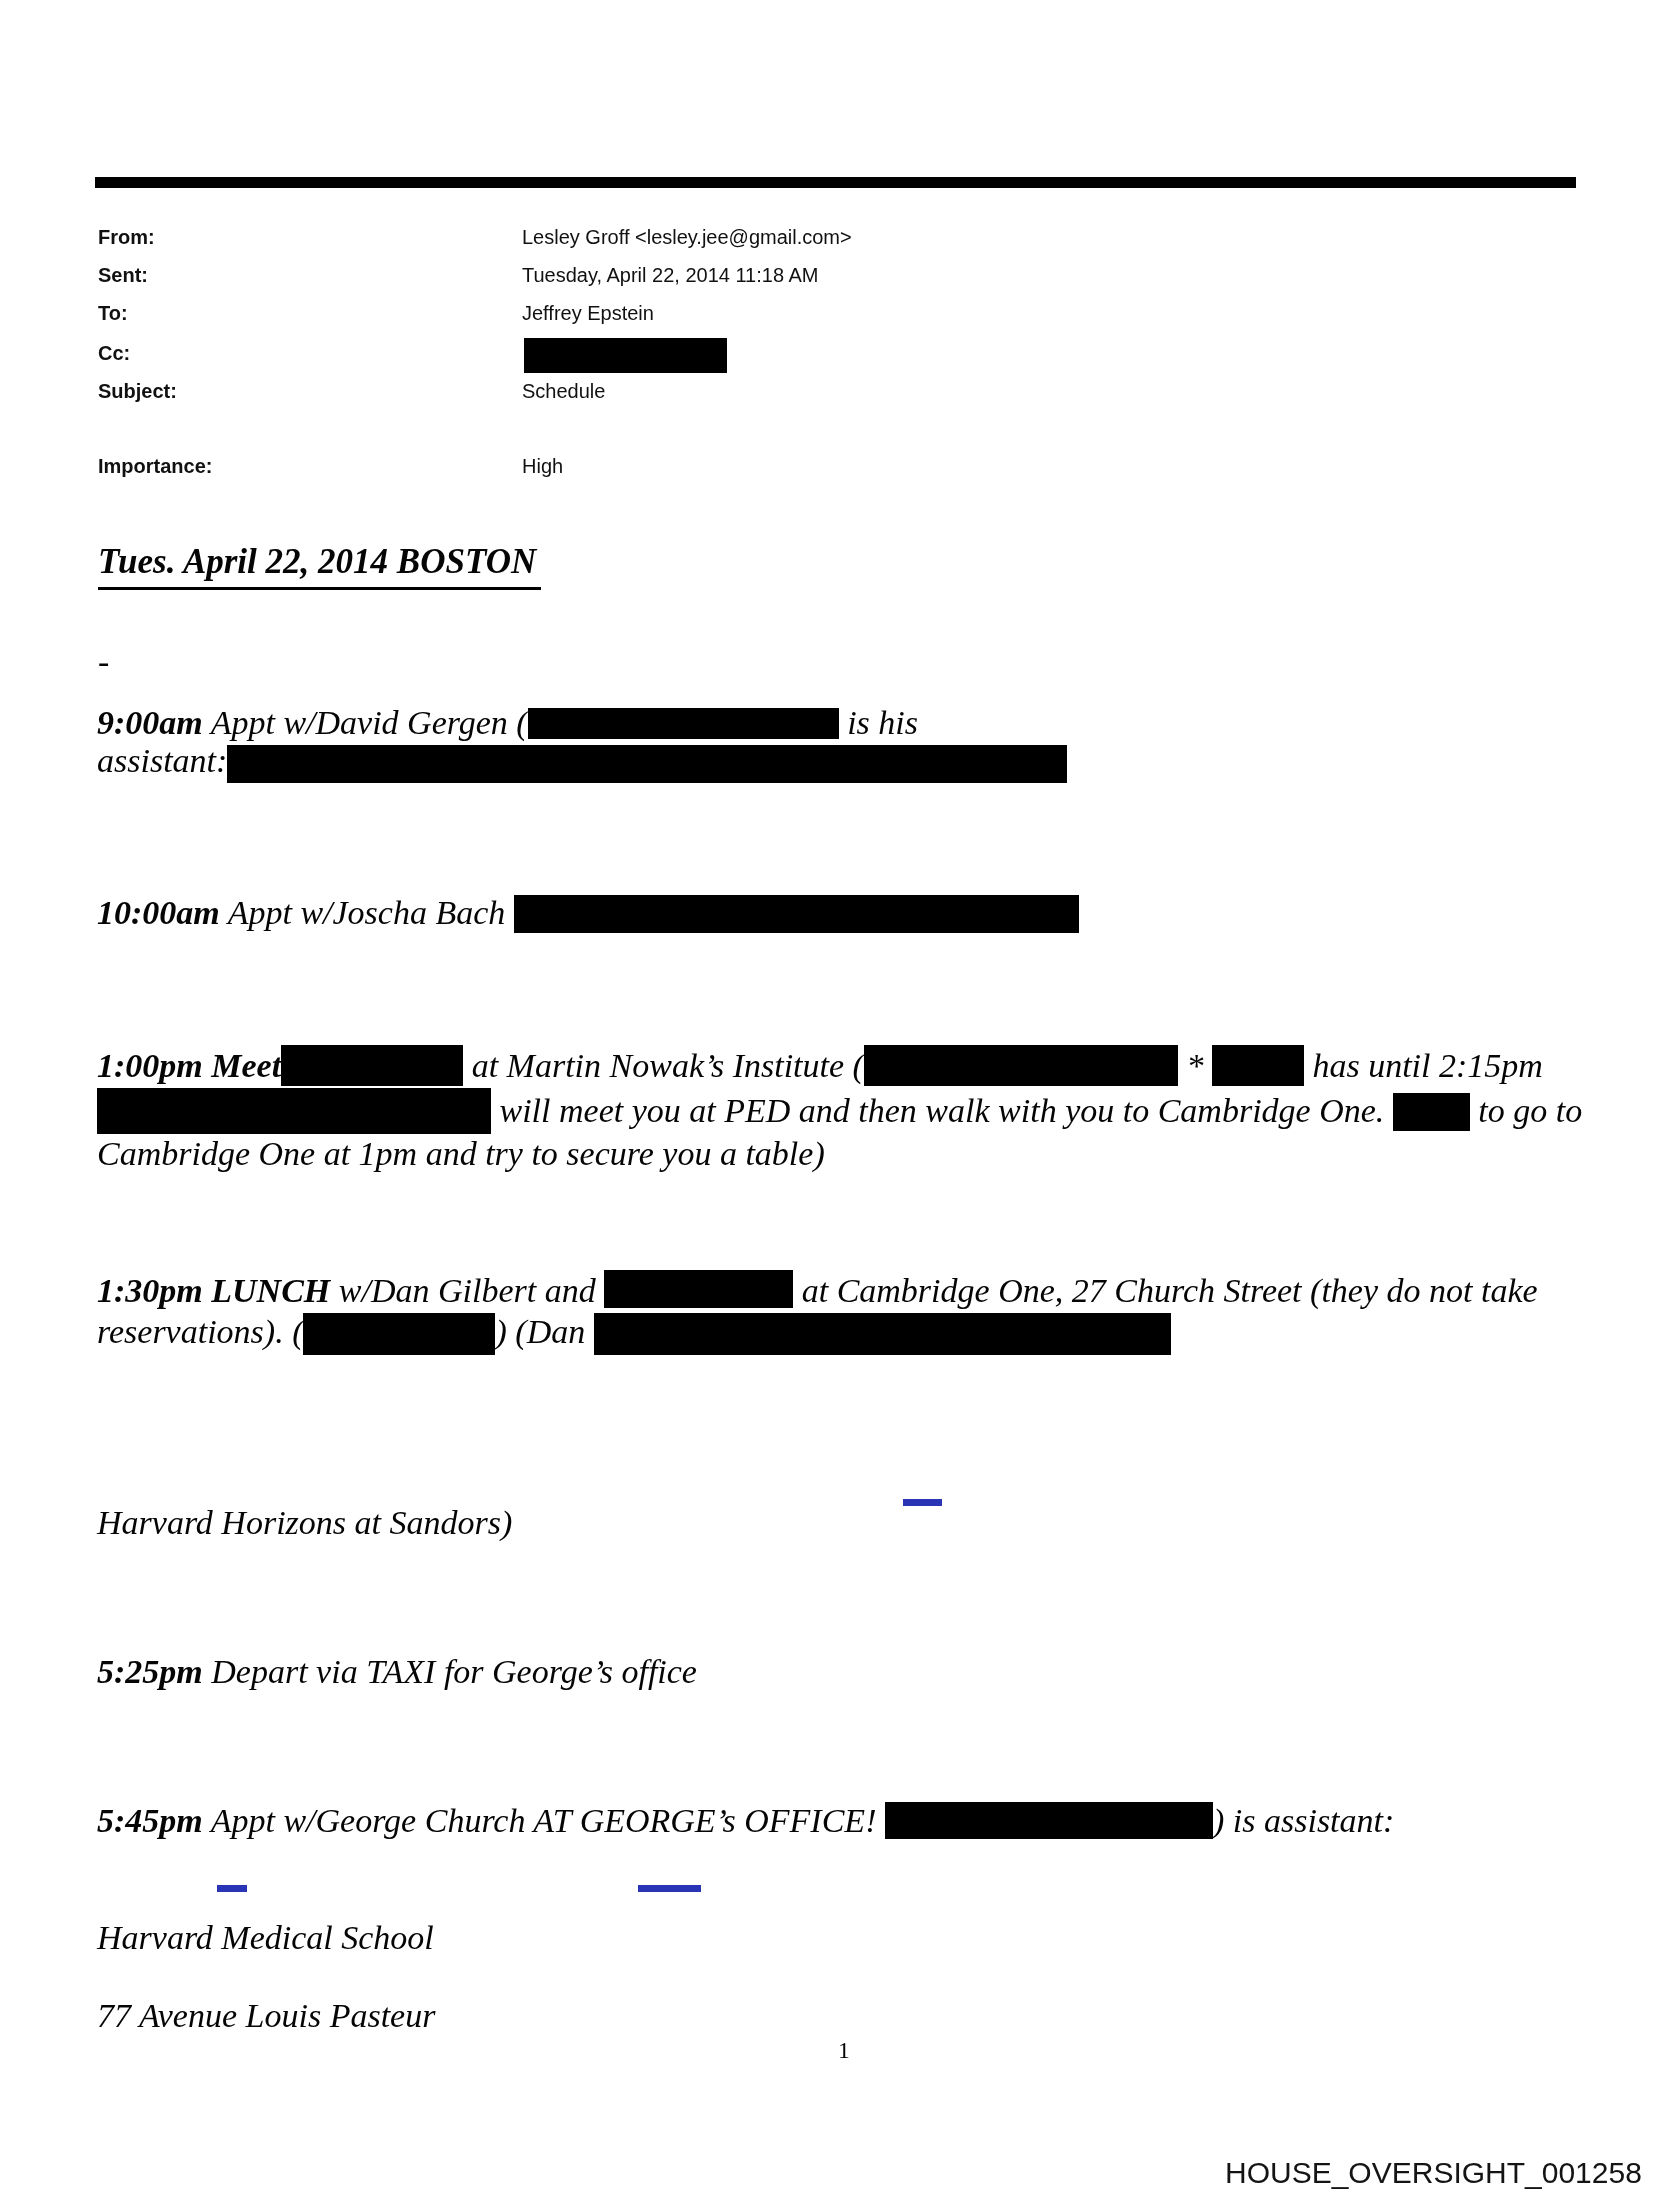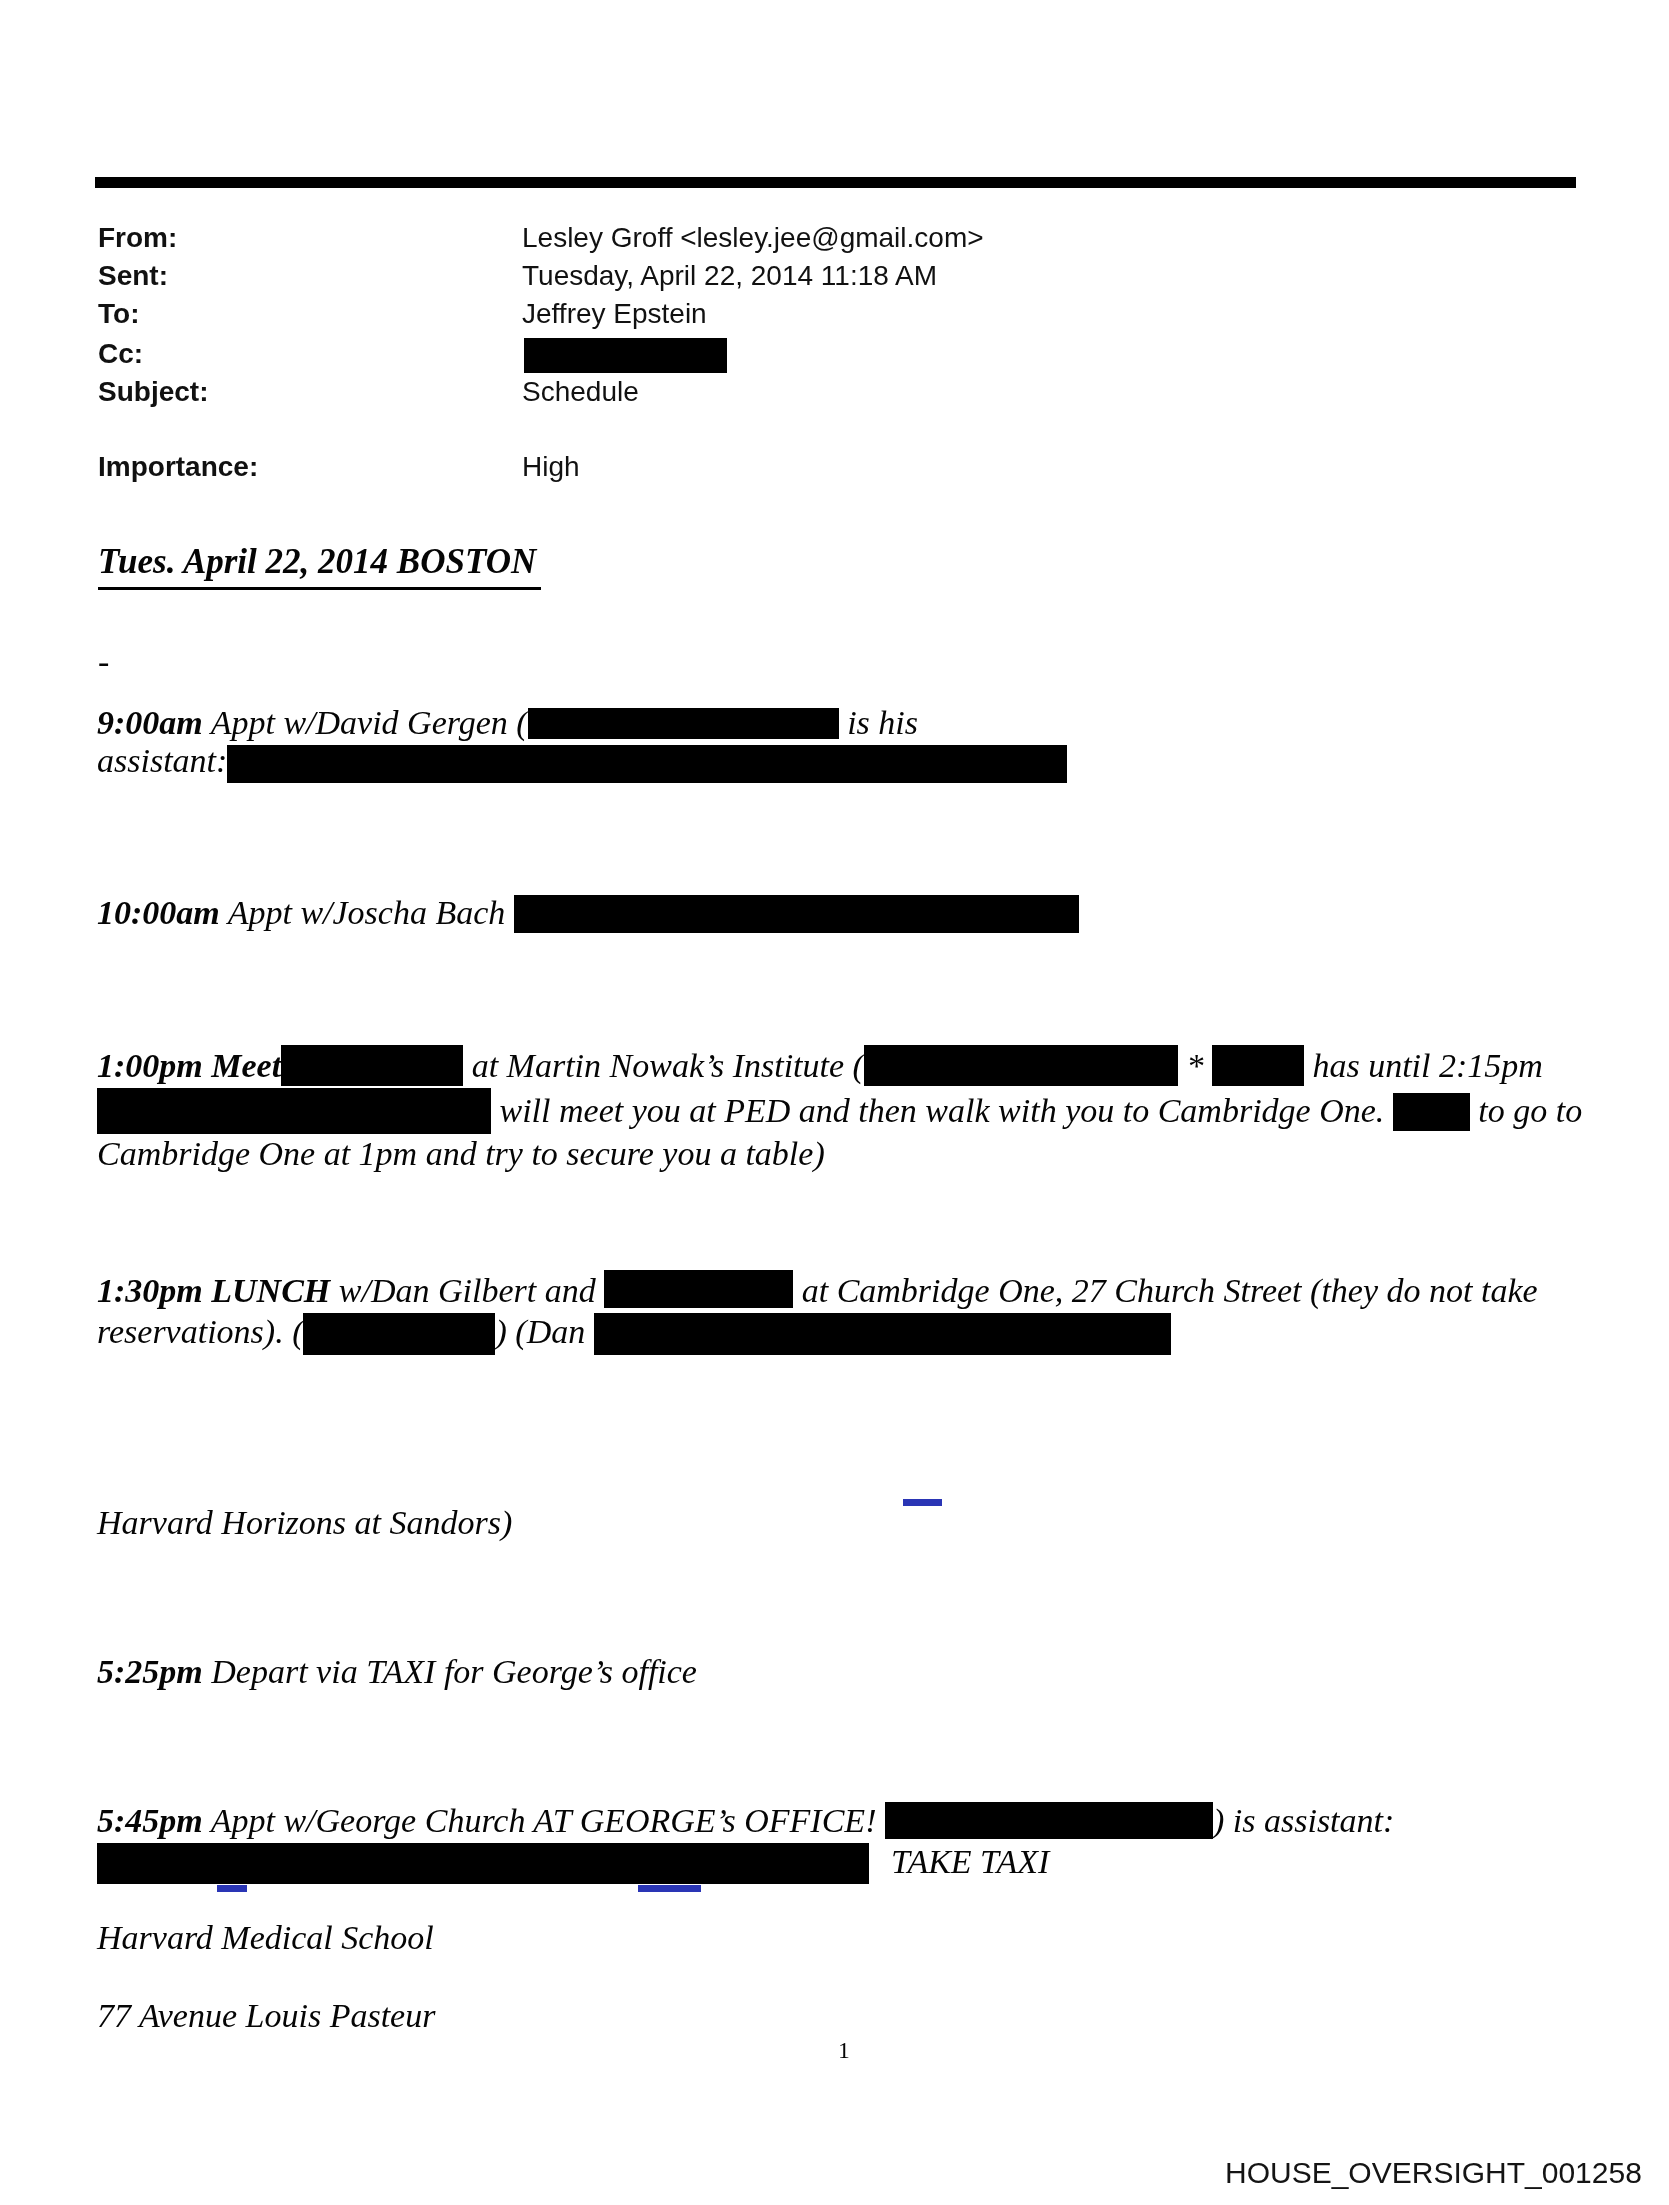--- a/index.html
+++ b/index.html
@@ -8,21 +8,21 @@
     width:1669px;height:2205px;
     background:#ffffff;
     overflow:hidden;
     font-family:"Liberation Serif", serif;
     color:#050505;
   }
   
   .divider{position:absolute;left:95px;top:177px;width:1481px;height:11px;background:#000;}
   
   .hrow{position:absolute;left:98px;white-space:nowrap;
-        font-family:"Liberation Sans", sans-serif;font-size:28px;line-height:33px;color:#111;}
+        font-family:"Liberation Sans", sans-serif;font-size:20px;line-height:33px;color:#111;}
   .hlabel{display:inline-block;width:424px;font-weight:bold;}
   .hvalue{display:inline-block;}
   .cc-box{position:absolute;left:524px;top:338px;width:203px;height:35px;background:#000;}
   
   .heading{position:absolute;left:98px;top:542px;
            font:bold italic 35px "Liberation Serif", serif;
            border-bottom:3.9px solid #000;padding:0 5.2px 5.2px 0;white-space:nowrap;}
   .dash{position:absolute;left:98px;top:643px;font:italic 34px "Liberation Serif", serif;}
   
   .line{position:absolute;left:97px;white-space:nowrap;
@@ -117,23 +117,20 @@
   </div>
   <div class="remnant rem3"></div>
 
   <div class="line" style="top:1652px">
     <span class="tm">5:25pm</span><span> Depart via TAXI for George’s office</span>
   </div>
 
   <div class="line" style="top:1801px">
     <span class="tm">5:45pm</span><span> Appt w/George Church AT GEORGE’s OFFICE! </span><span class="red r545a"></span><span>) is assistant:</span>
   </div>
-  <div class="line" style="top:1842px">
-    <span class="red r545b"></span><span style="padding-left:22px">TAKE TAXI</span>
-  </div>
   <div class="remnant rem545a"></div>
   <div class="remnant rem545b"></div>
 
   <div class="line" style="top:1918px">
     <span>Harvard Medical School</span>
   </div>
   <div class="line" style="top:1996px">
     <span>77 Avenue Louis Pasteur</span>
   </div>
 

